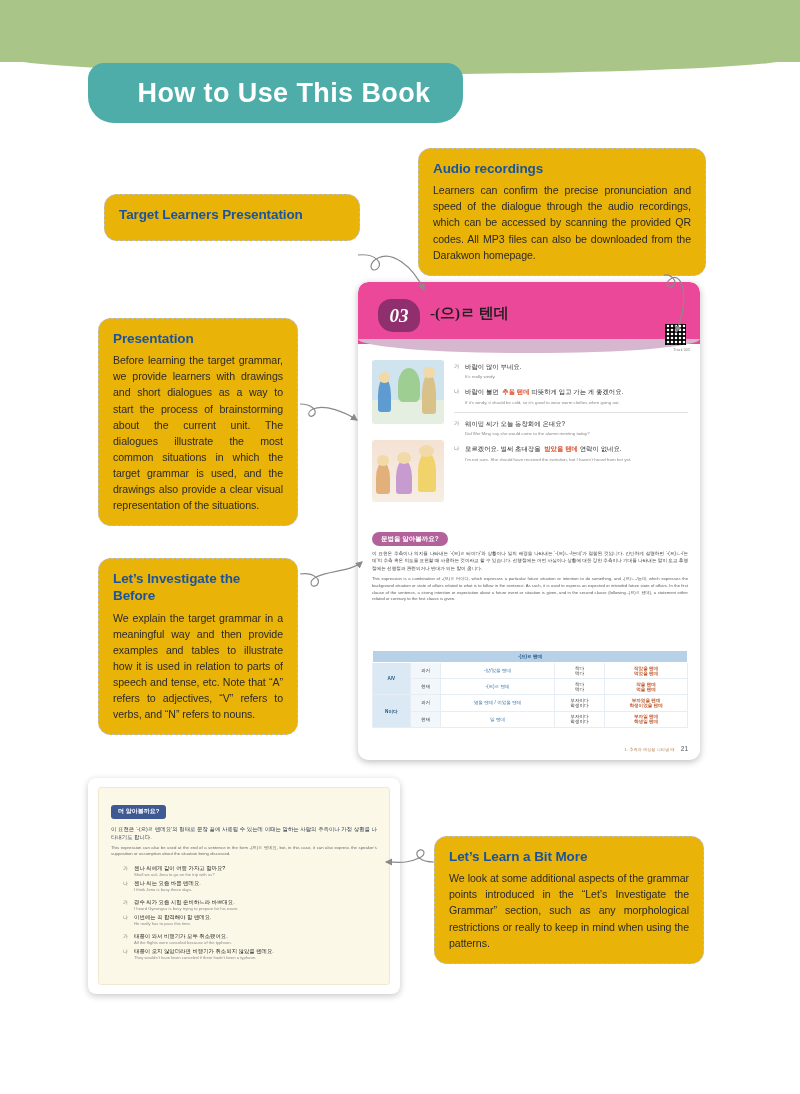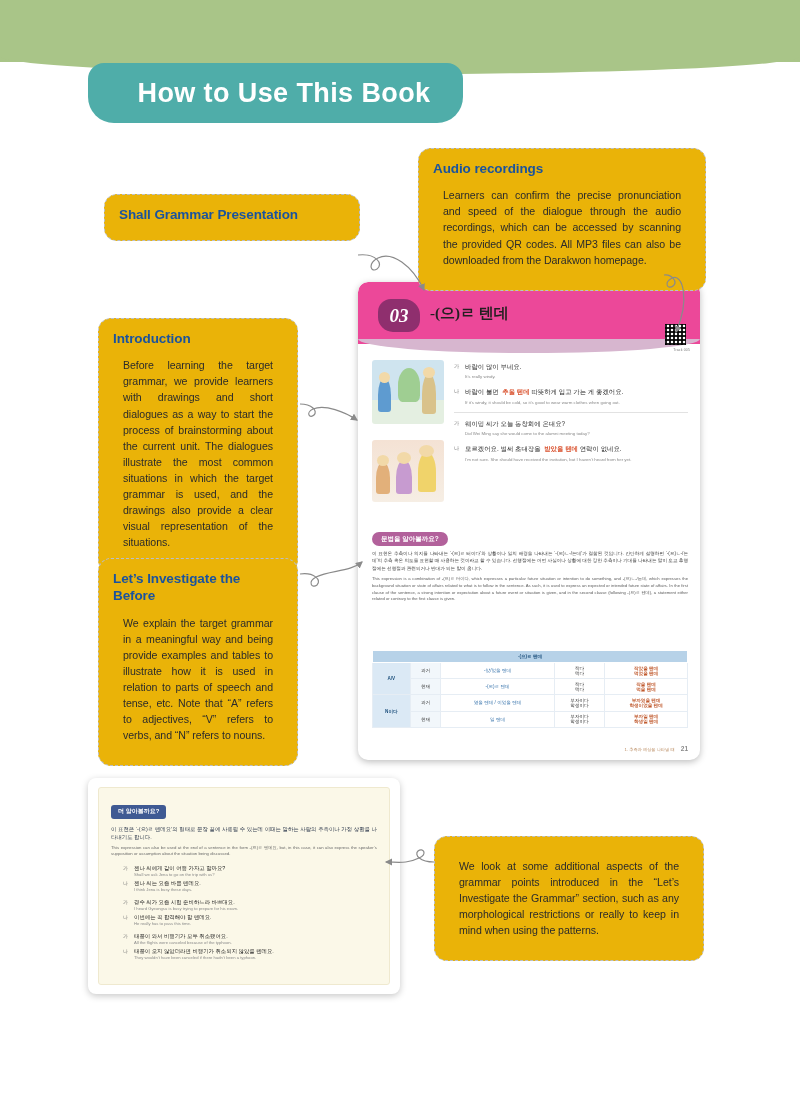--- a/index.html
+++ b/index.html
@@ -51,21 +51,21 @@
   }
   .callout h3{
     margin:0 0 5px 0;
     color:#1a539e;
     font-size:13.5px;
     font-weight:bold;
     line-height:1.28;
     letter-spacing:-0.1px;
   }
   .callout p{
-    margin:10px;
+    margin:0;
     color:#2b2b2b;
     font-size:10.6px;
     line-height:1.52;
     text-align:justify;
     letter-spacing:-0.05px;
   }
 
   #co-audio     { left:418px; top:148px; width:288px; }
   #co-target    { left:104px; top:194px; width:256px; }
   #co-intro     { left:98px;  top:318px; width:200px; }
@@ -222,34 +222,35 @@
     <path d="M434,862 C420,862 414,855 418,851 C423,847 428,854 419,858 C407,864 398,862 386,862" fill="none" stroke="#8a8a8a" stroke-width="1.2" marker-end="url(#ah)"></path>
   </g>
 </svg>
 
 <div class="callout" id="co-audio">
   <h3>Audio recordings</h3>
   <p>Learners can confirm the precise pronunciation and speed of the dialogue through the audio recordings, which can be accessed by scanning the provided QR codes. All MP3 files can also be downloaded from the Darakwon homepage.</p>
 </div>
 
 <div class="callout" id="co-target">
-  <h3>Shall Grammar Presentation</h3>
+  <h3>Target Learners Presentation</h3>
 </div>
 
 <div class="callout" id="co-intro">
-  <h3>Introduction</h3>
+  <h3>Presentation</h3>
   <p>Before learning the target grammar, we provide learners with drawings and short dialogues as a way to start the process of brainstorming about the current unit. The dialogues illustrate the most common situations in which the target grammar is used, and the drawings also provide a clear visual representation of the situations.</p>
 </div>
 
 <div class="callout" id="co-invest">
   <h3>Let’s Investigate the Before</h3>
-  <p>We explain the target grammar in a meaningful way and being provide examples and tables to illustrate how it is used in relation to parts of speech and tense, etc. Note that “A” refers to adjectives, “V” refers to verbs, and “N” refers to nouns.</p>
+  <p>We explain the target grammar in a meaningful way and then provide examples and tables to illustrate how it is used in relation to parts of speech and tense, etc. Note that “A” refers to adjectives, “V” refers to verbs, and “N” refers to nouns.</p>
 </div>
 
 <div class="callout" id="co-more">
+  <h3>Let’s Learn a Bit More</h3>
   <p>We look at some additional aspects of the grammar points introduced in the “Let’s Investigate the Grammar” section, such as any morphological restrictions or really to keep in mind when using the patterns.</p>
 </div>
 
 <div id="book-main">
 
   <div id="bm-header">
     <div id="bm-num">03</div>
     <div id="bm-ttl">-(으)ㄹ 텐데</div>
   </div>
 

